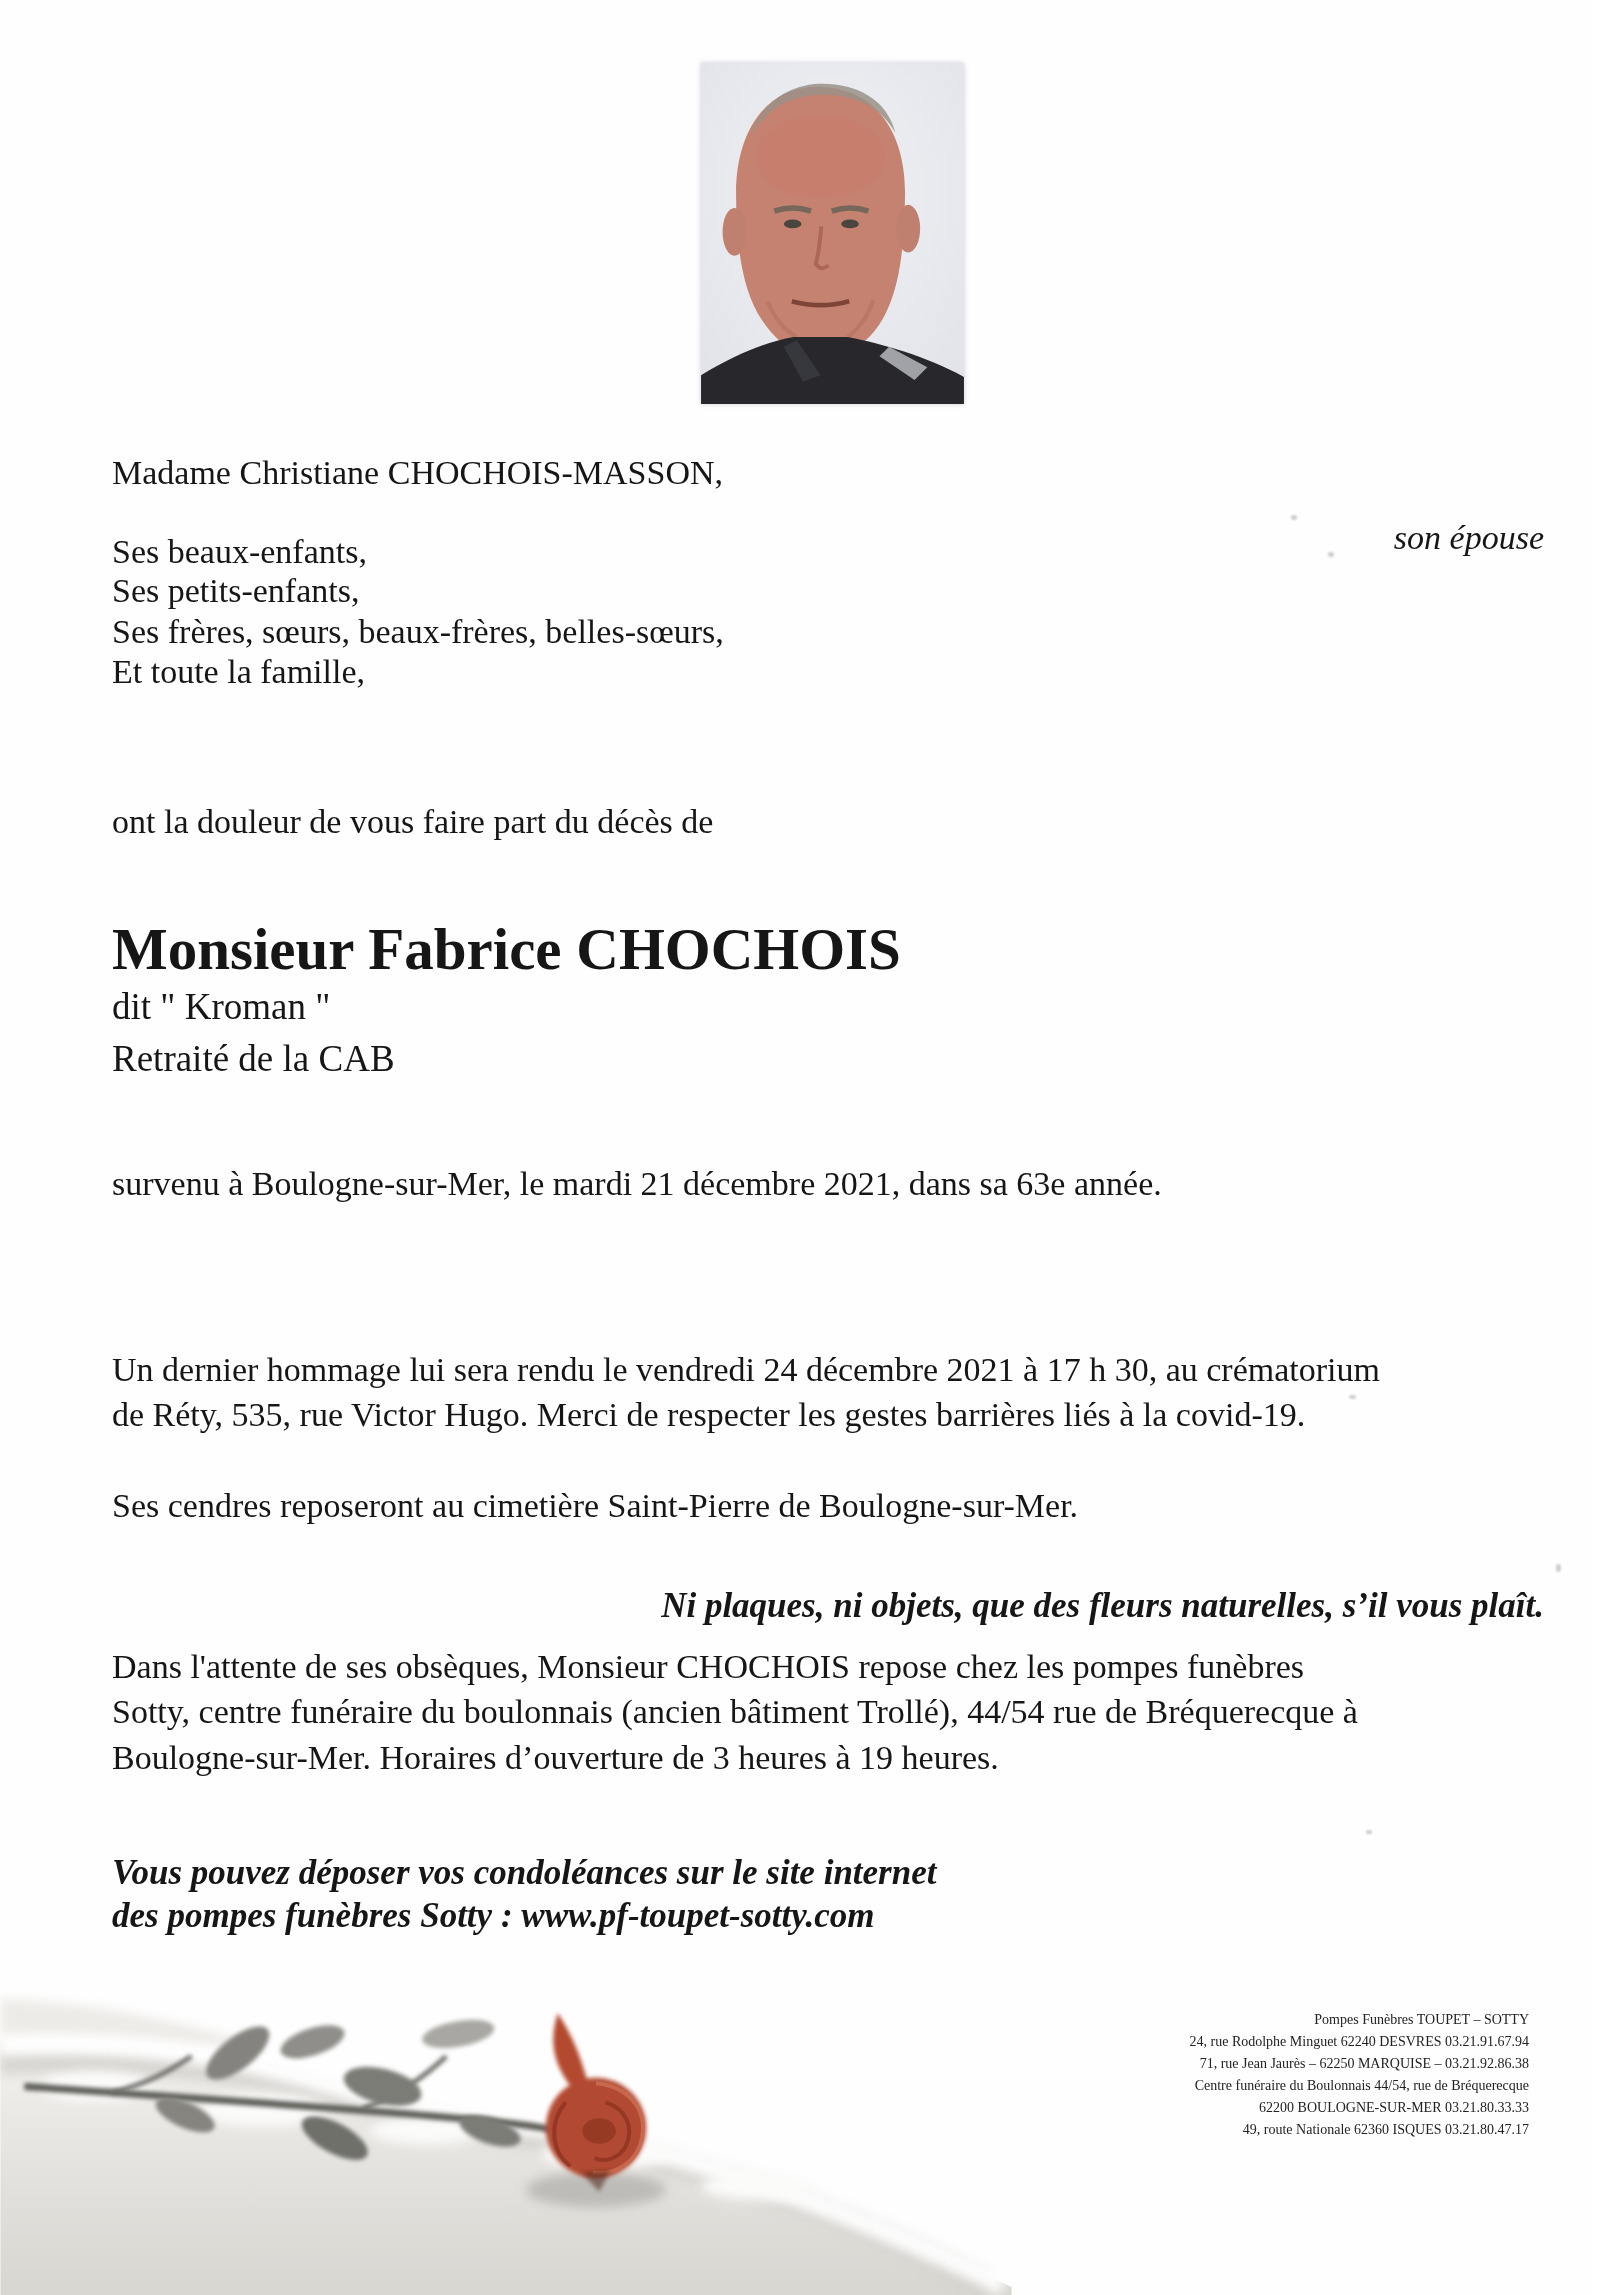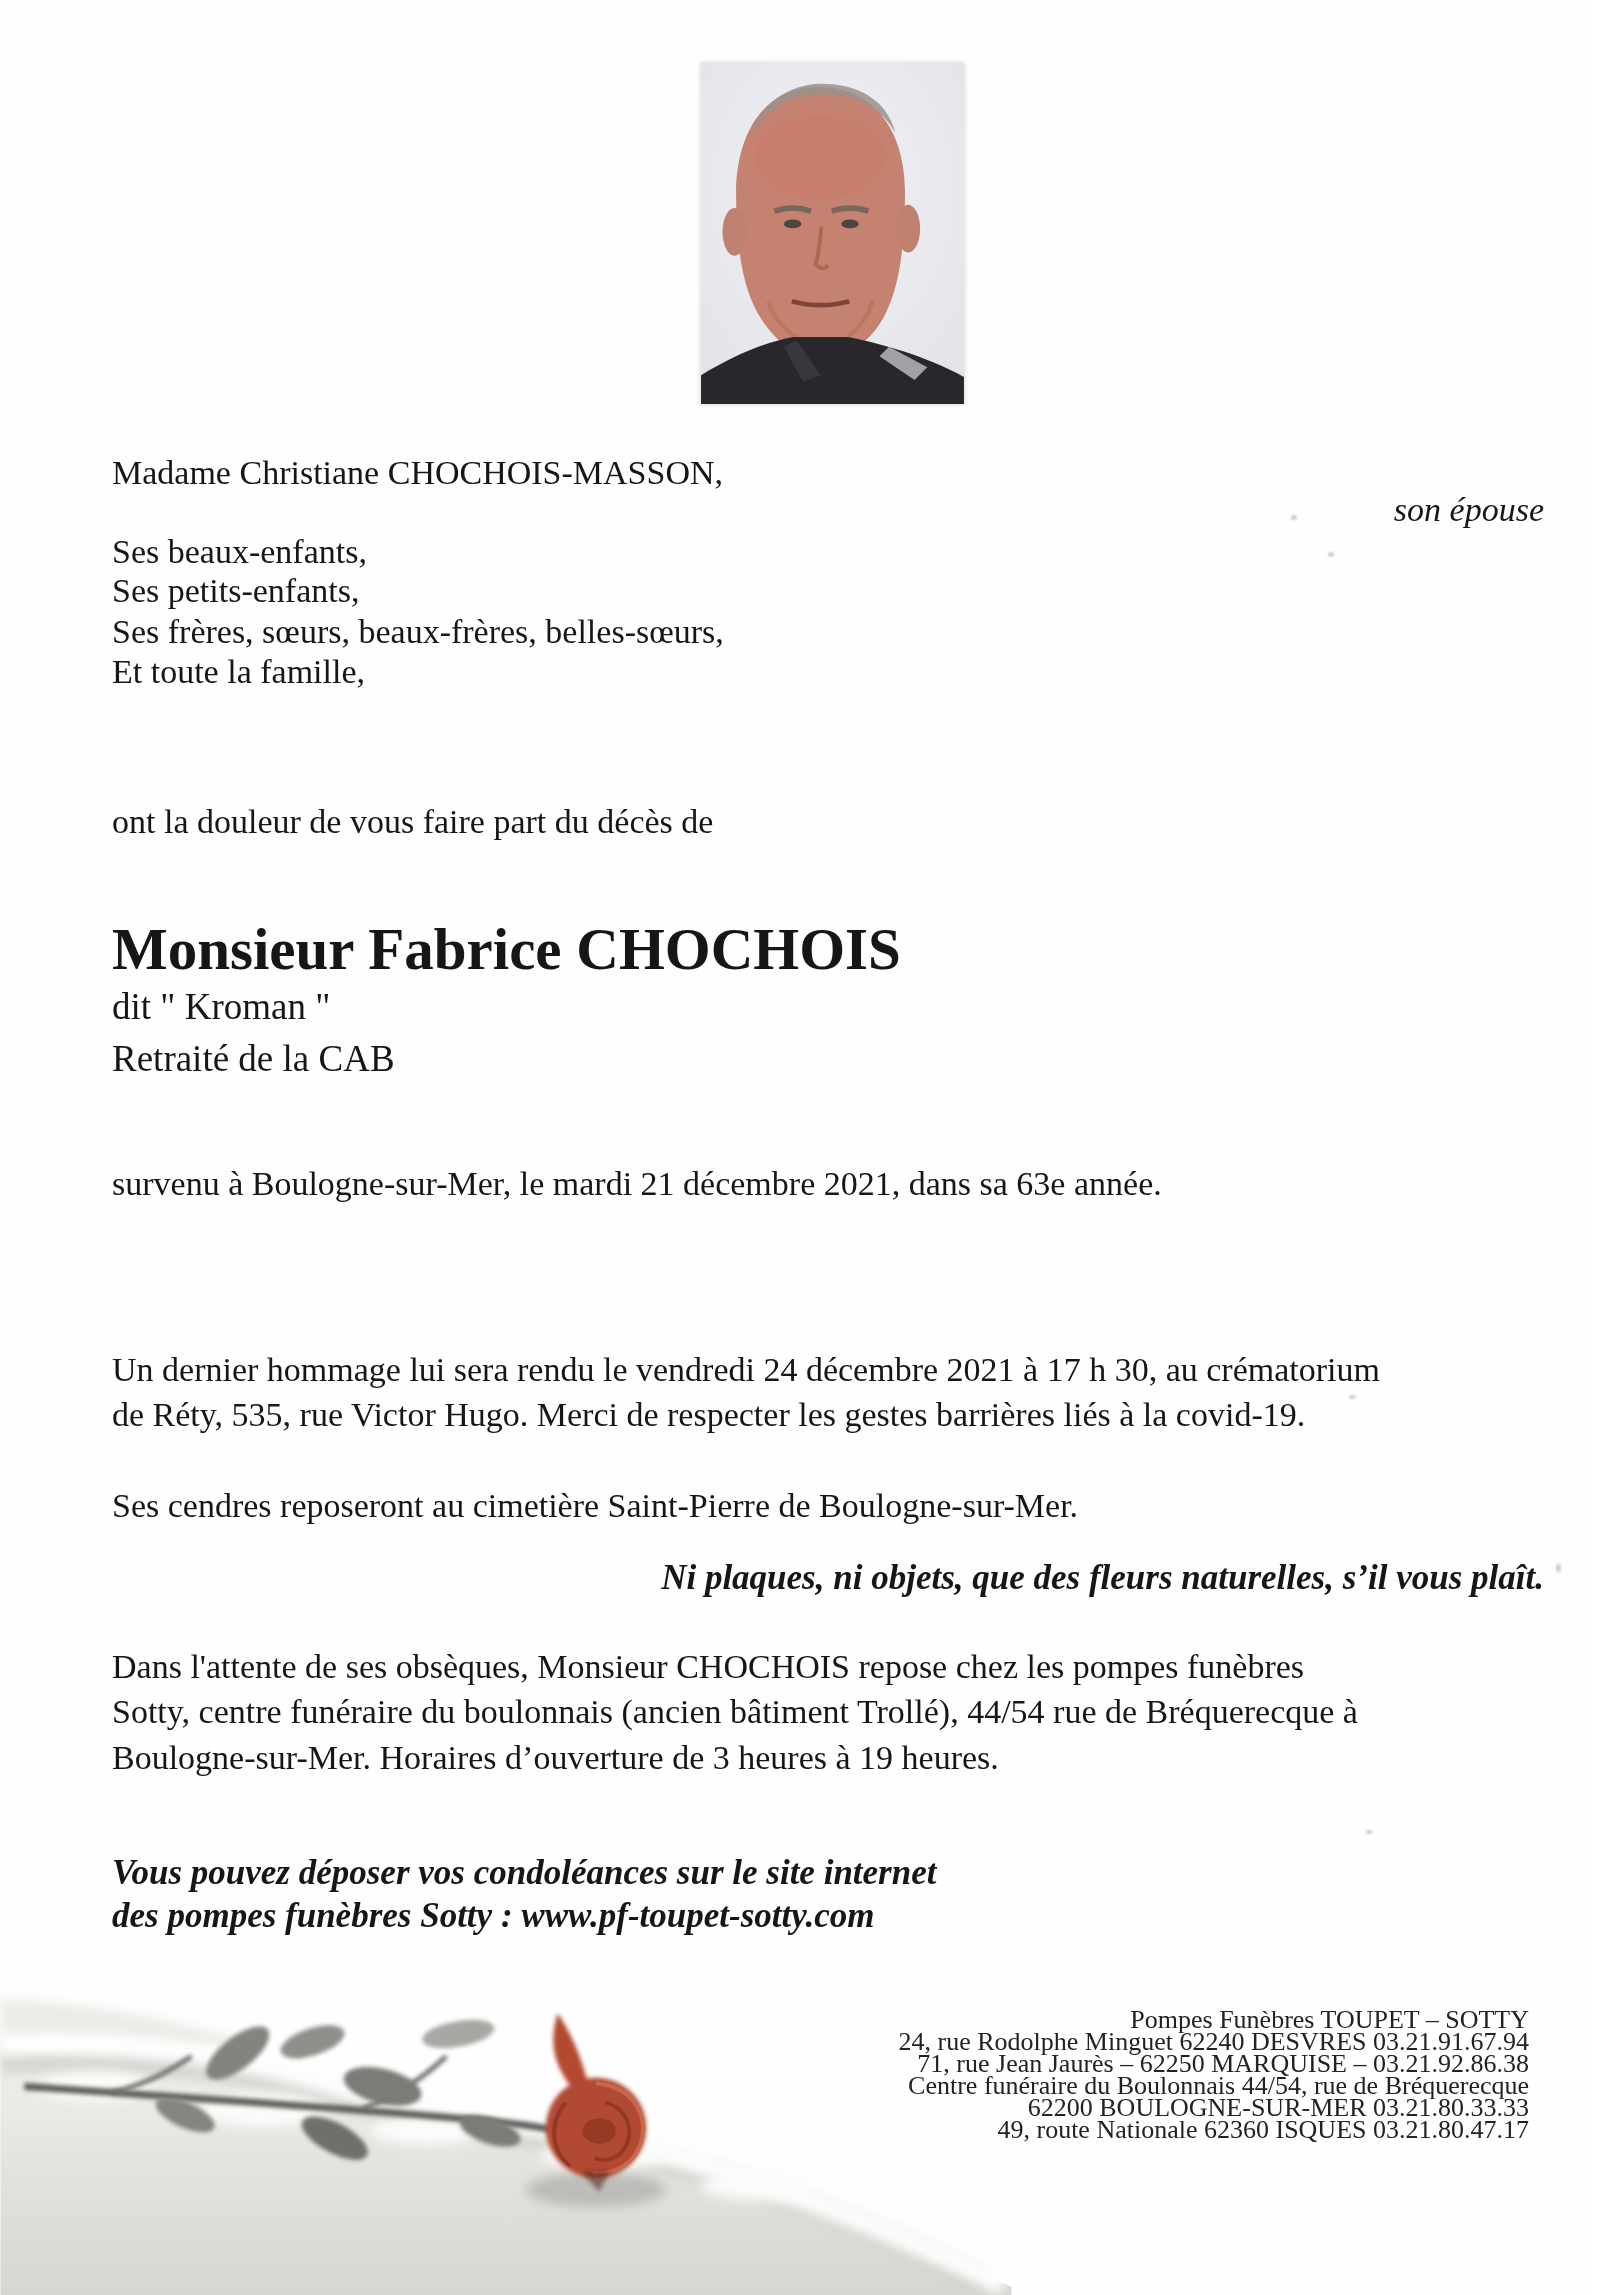--- a/index.html
+++ b/index.html
@@ -7,31 +7,31 @@
     position:relative;
     width:1592px;height:2295px;
     background:#fefefe;
     font-family:"Liberation Serif","DejaVu Serif",serif;
     color:#161616;
     overflow:hidden;
   }
   .t{position:absolute;white-space:nowrap;}
   .col{left:112px;width:1432px;}
   .body-fs{font-size:34px;line-height:40px;}
-  .right{text-align:right;}
+  .right{text-align:right;margin-top:28px;}
   .center{}
   .bolditalic{font-weight:bold;font-style:italic;}
   .photo-frame{
     position:absolute;left:701px;top:63px;width:263px;height:341px;
     box-shadow:0 0 4.8px rgba(120,120,140,.35);
   }
   .rose-wrap{position:absolute;left:0px;top:1967px;width:1012px;height:328px;}
   .footer{
     position:absolute;right:63px;top:2009px;
-    font-size:26px;line-height:22px;text-align:right;color:#222;
+    font-size:14px;line-height:22px;text-align:right;color:#222;
   }
   .speck{position:absolute;background:#8f8f8f;border-radius:50%;opacity:.45;filter:blur(0.8px);}
 </style>
 </head>
 <body>
 
 <div class="page">
 
   <div class="photo-frame">
     <svg width="263" height="341" viewBox="0 0 330 428">

